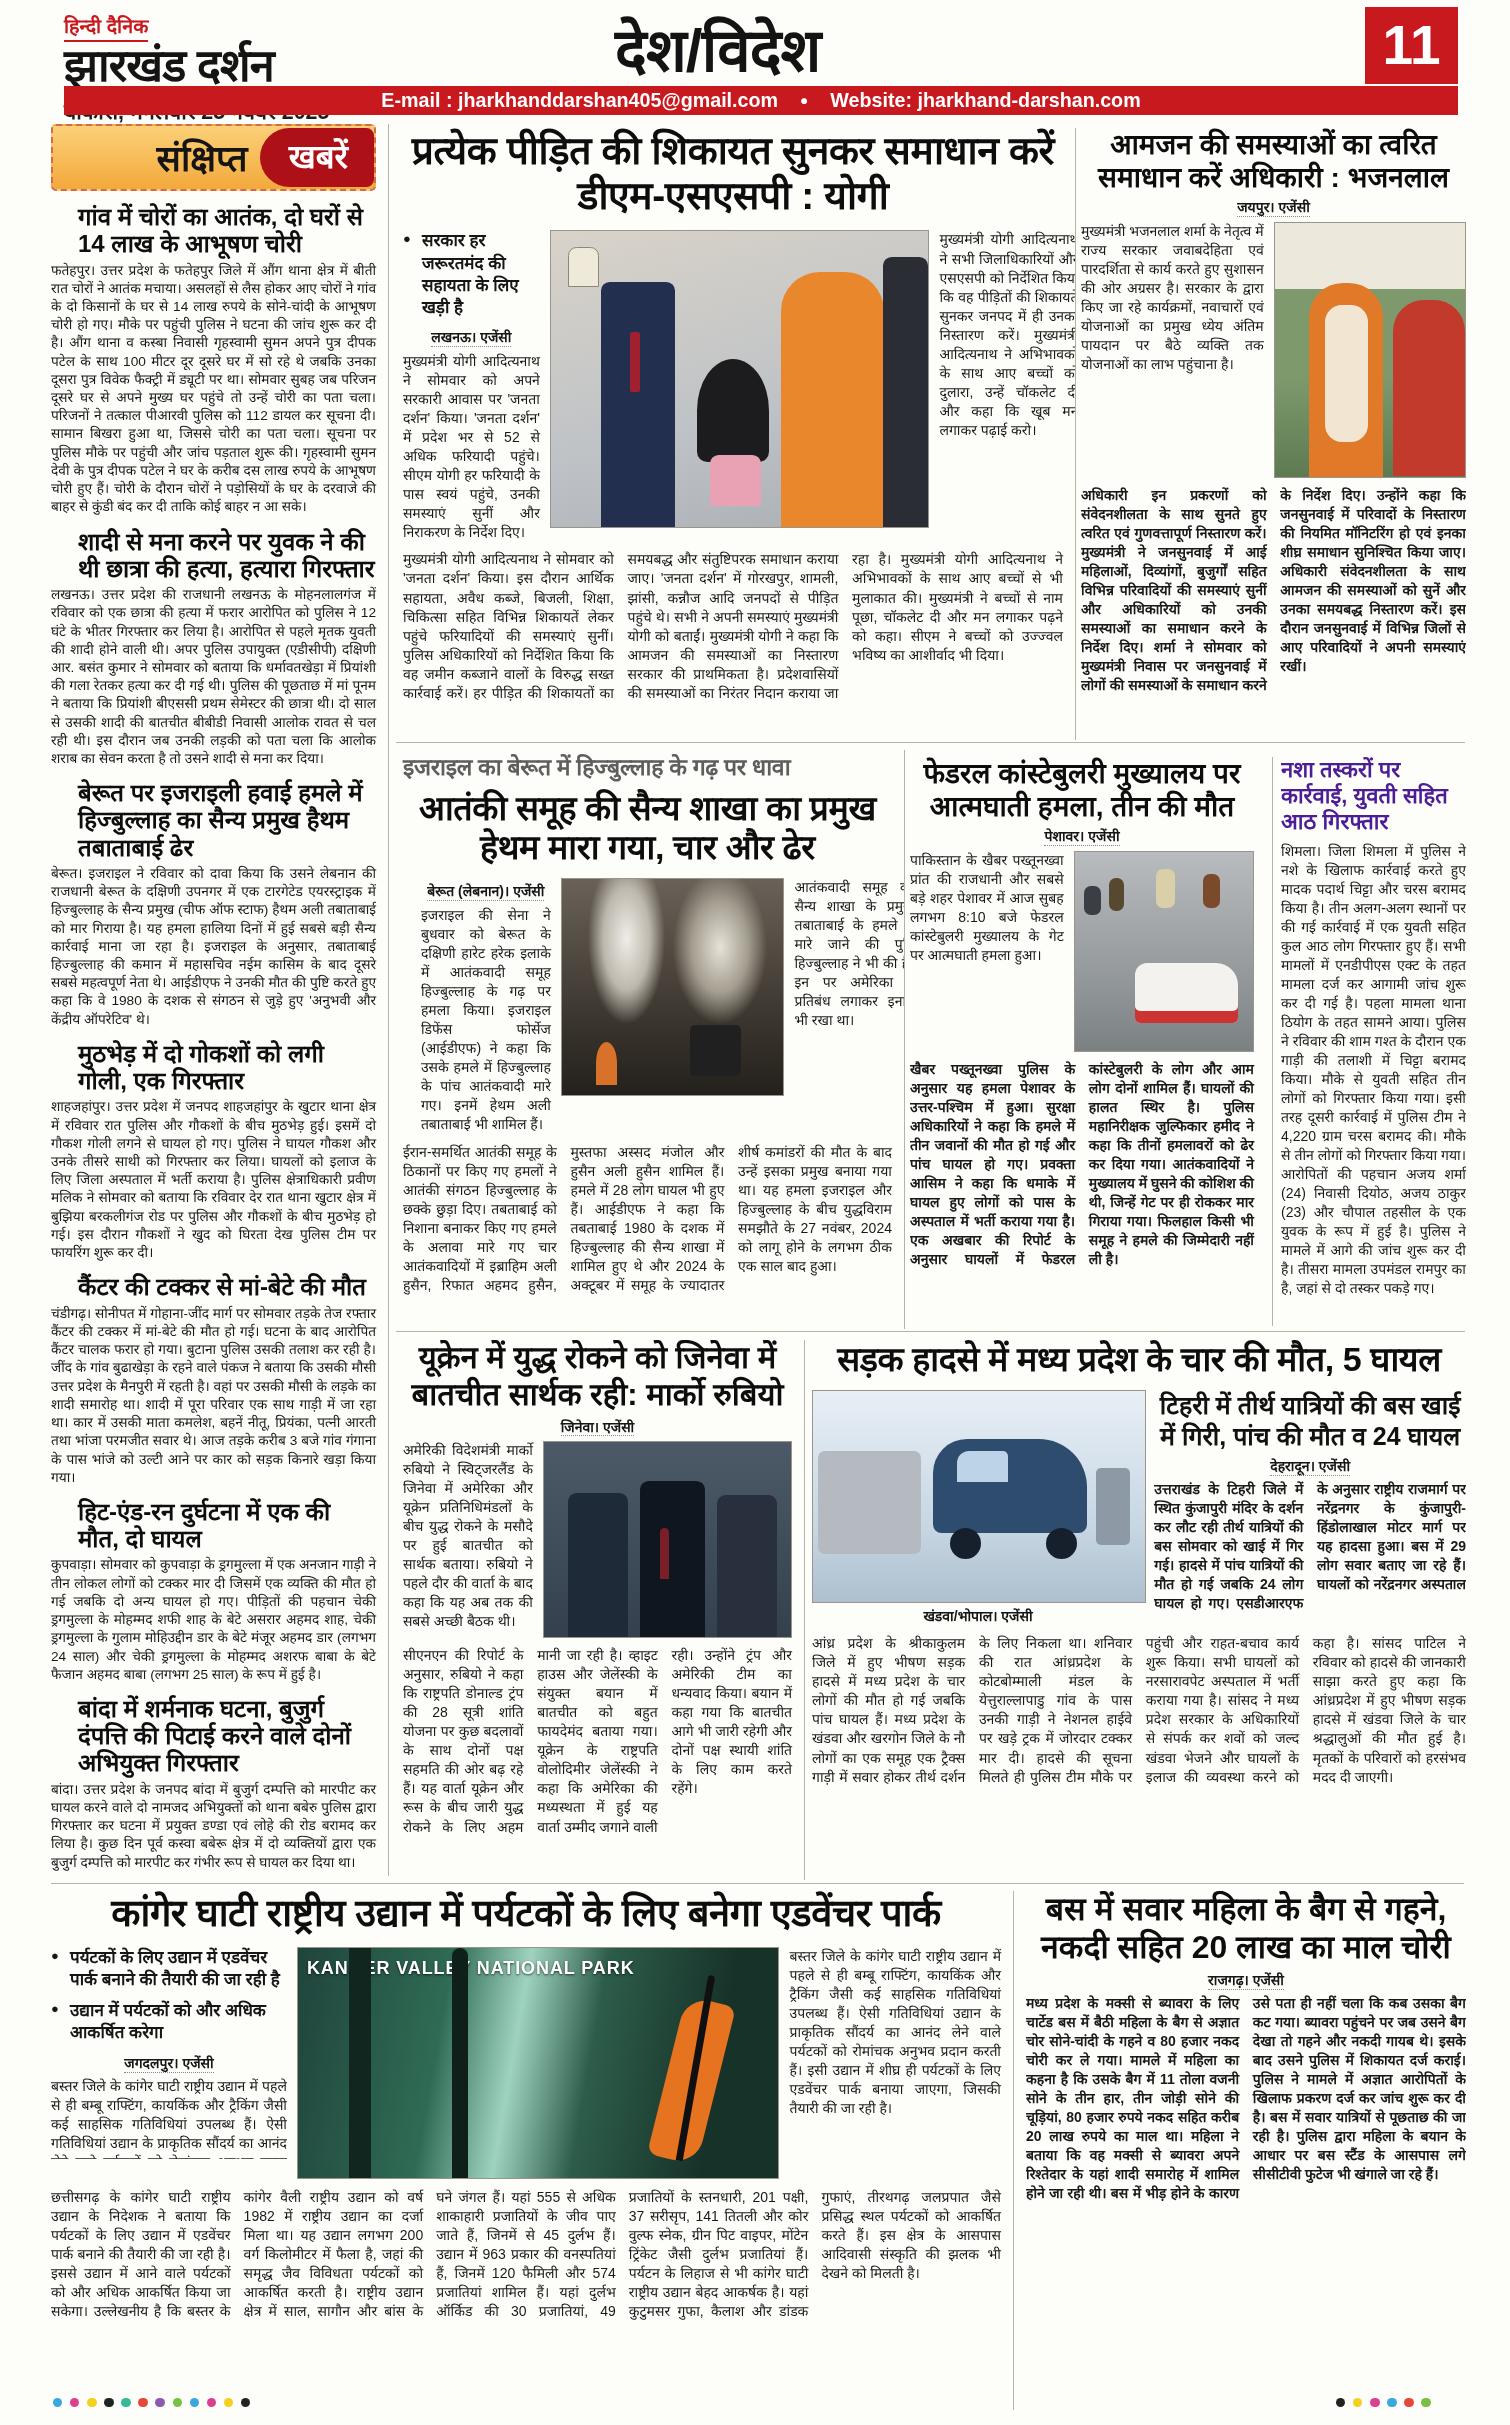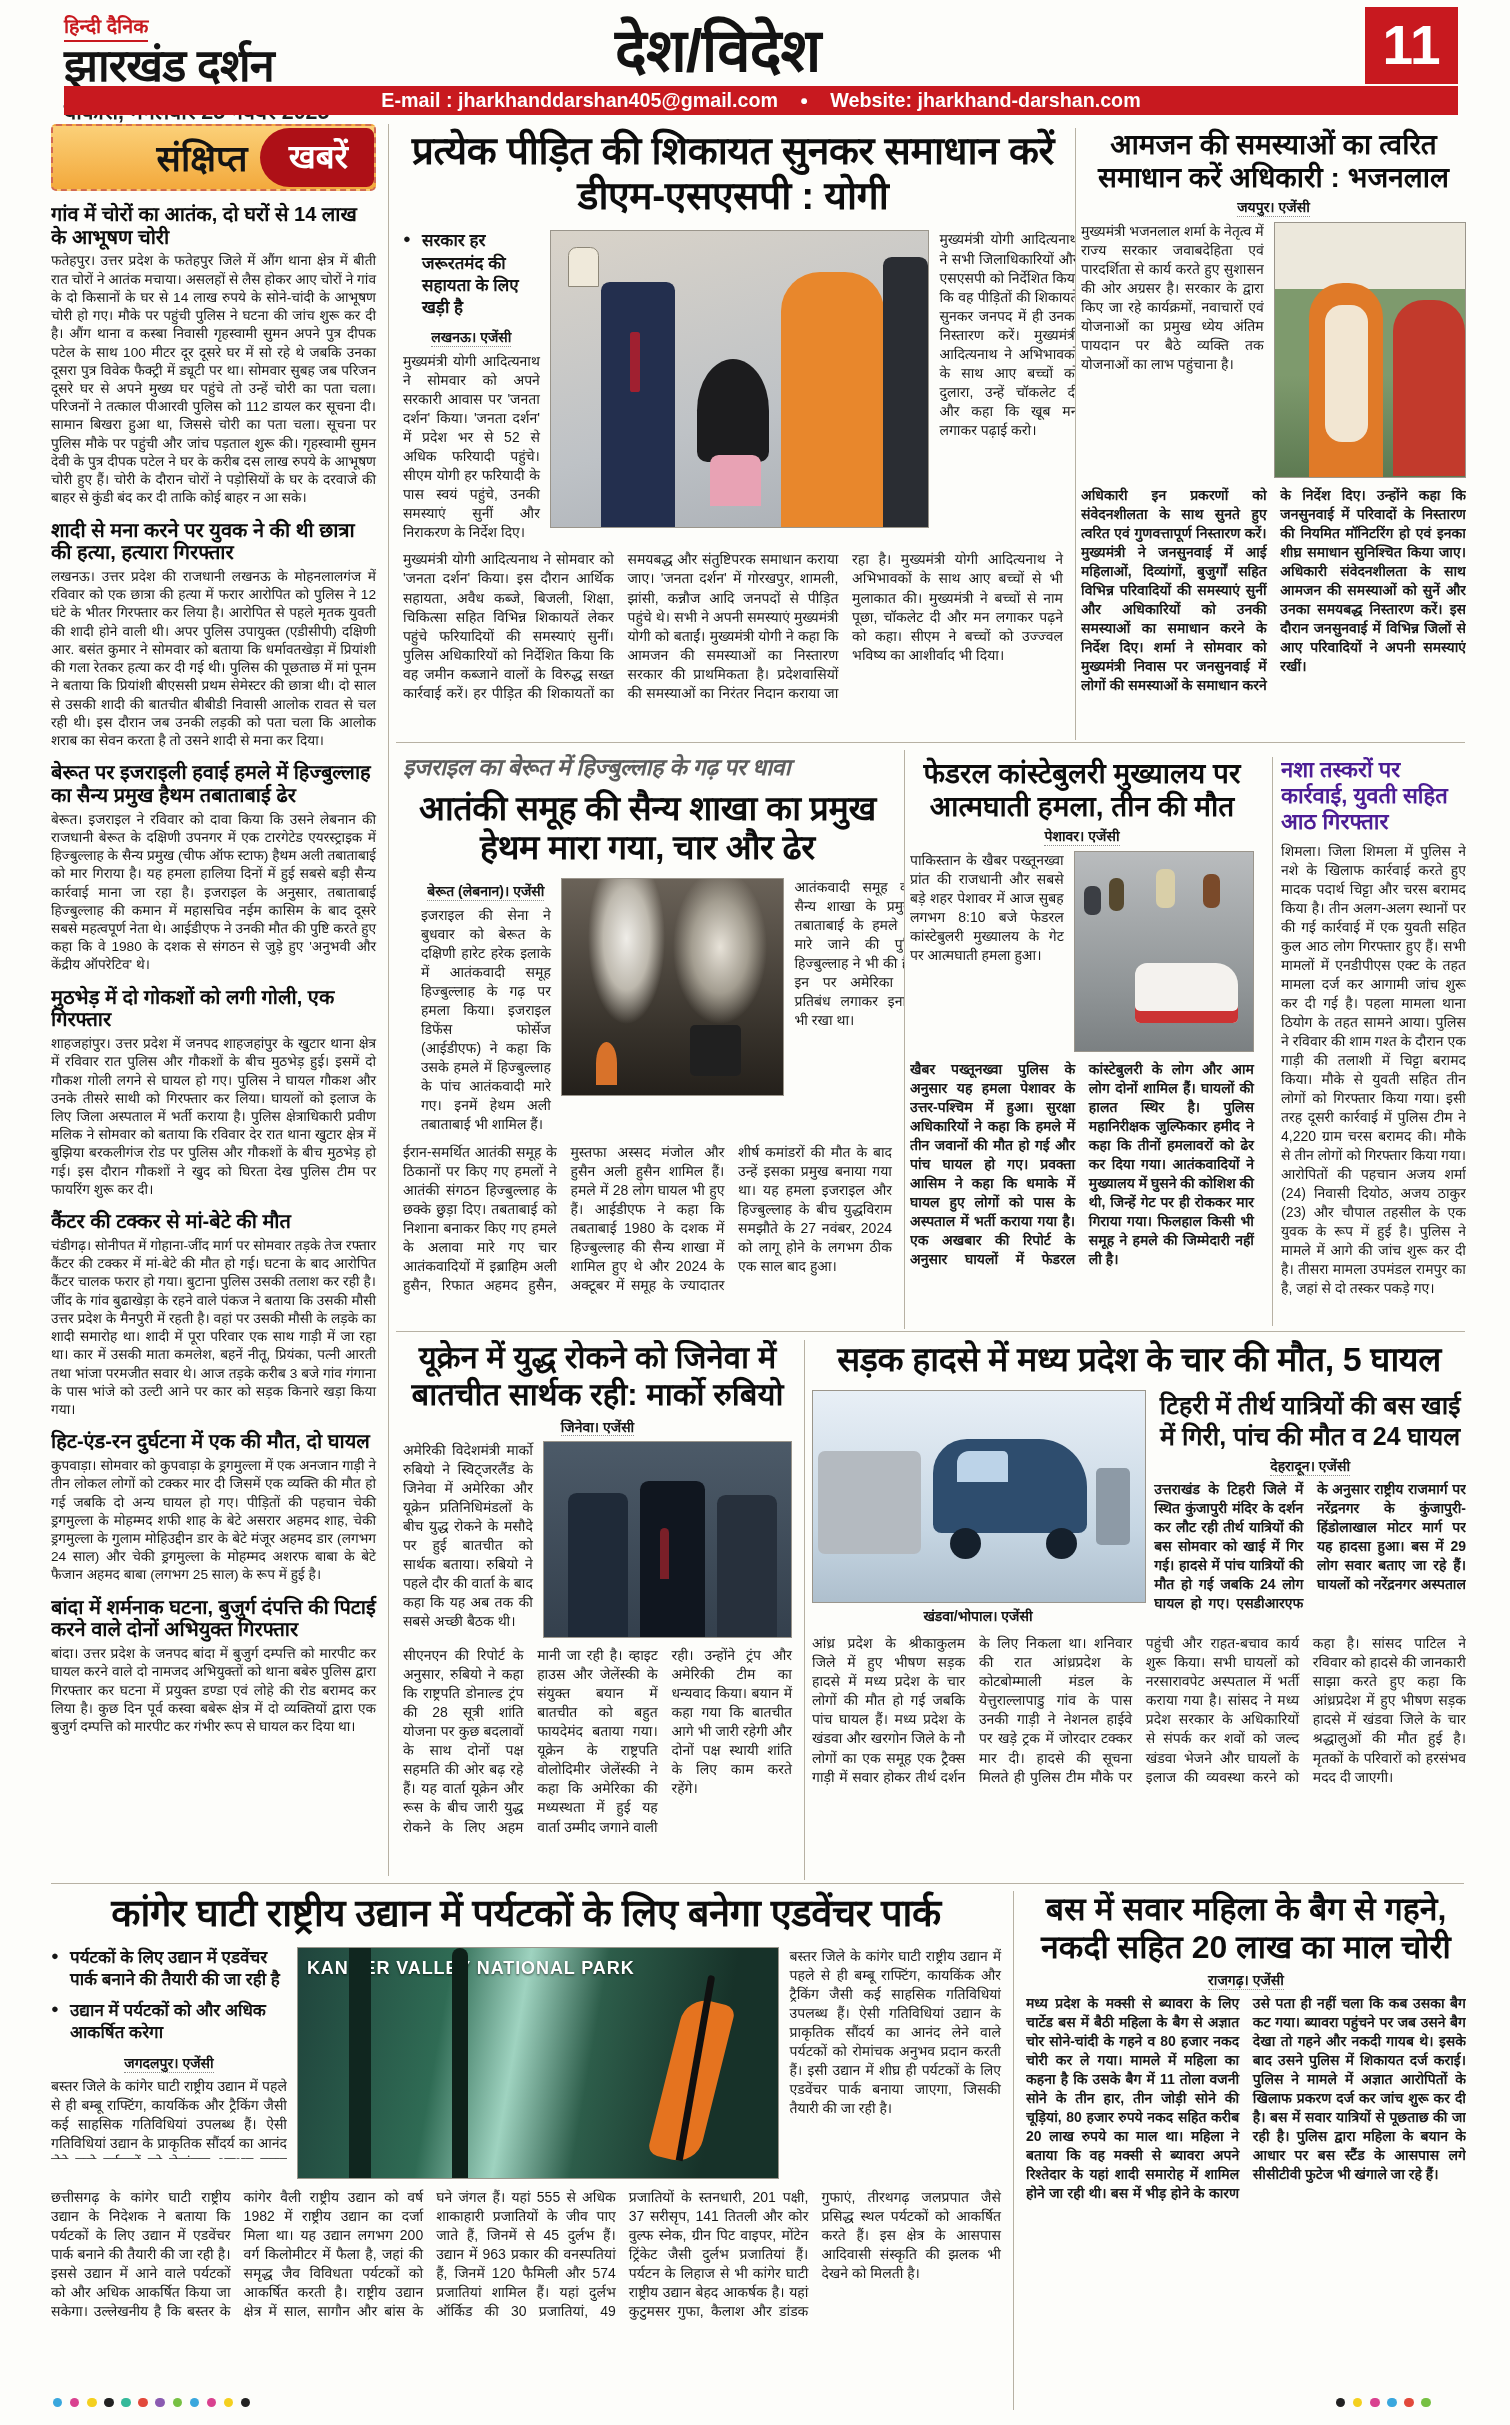--- a/index.html
+++ b/index.html
@@ -14,21 +14,21 @@
   .dateline{font-size:21.4px;font-weight:800;color:#1d1d1d;margin-top:6.9px;}
   .section-title{font-size:60px;font-weight:900;color:#131313;letter-spacing:-0.9px;}
   .pagenum{background:#c8191f;color:#fff;font-size:55px;font-weight:800;display:flex;align-items:center;justify-content:center;}
   .redstrip{background:#c8191f;color:#fff;font-size:19.7px;font-weight:700;display:flex;align-items:center;justify-content:center;gap:22px;}
   .redstrip .dot{font-size:13.7px;}
   
   .body-txt{font-size:14px;line-height:1.36;text-align:justify;color:#191919;}
   .small-txt{font-size:13.7px;line-height:1.33;}
   .byline{font-weight:bold;text-align:center;font-size:14px;margin:3.4px 0 5.1px;}
   .byline span{border-bottom:1.7px dotted #8a8a8a;padding-bottom:0.9px;}
-  .kicker{font-size:23px;font-weight:800;color:#5e5e5e;letter-spacing:-0.3px;font-style:italic;}
+  .kicker{font-size:23px;font-weight:800;color:#5e5e5e;letter-spacing:-0.3px;}
   .headline-xl{font-size:39px;line-height:1.16;font-weight:900;color:#0d0d0d;text-align:center;letter-spacing:-0.4px;}
   .headline-lg{font-size:34px;line-height:1.16;font-weight:900;color:#0d0d0d;text-align:center;letter-spacing:-0.4px;}
   .headline-md{font-size:28px;line-height:1.18;font-weight:900;color:#0d0d0d;text-align:center;}
   .headline-sm{font-size:22px;line-height:1.18;font-weight:900;color:#4c1d95;}
   .subhead{font-size:25px;line-height:1.25;font-weight:900;color:#111;text-align:center;}
   .row{display:flex;gap:10.3px;}
   .cols-2{column-count:2;column-gap:13.7px;font-weight:bold;}
   .cols-3{column-count:3;column-gap:13.7px;}
   .cols-4{column-count:4;column-gap:13.7px;}
   .cols-5{column-count:5;column-gap:13px;}
@@ -36,21 +36,21 @@
   .hr-line{position:absolute;height:0;border-top:1.3px solid #b7b1a3;}
   .bullet-item{font-size:17px;line-height:1.3;font-weight:800;margin-bottom:8.6px;position:relative;padding-left:19px;}
   .bullet-item::before{content:"●";position:absolute;left:0;top:0.9px;font-size:13px;}
   
   .brief-banner{height:63px;background:linear-gradient(#fbd078,#f3a93c);border:2.1px dashed #d26a52;border-radius:5.1px;
                 display:flex;align-items:center;justify-content:flex-end;padding:0 0 0 20.6px;position:relative;margin-bottom:12px;}
   .brief-banner .bl{font-size:36px;font-weight:900;color:#141414;margin-right:12px;}
   .brief-banner .pill{background:#ae1017;color:#fff;font-size:33px;font-weight:900;border-radius:34px 8.6px 8.6px 34px;
                       padding:5.1px 26px 8.6px 29px;}
   .brief-story{margin-bottom:11px;}
-  .brief-story .bh{font-size:20px;line-height:1.13;font-weight:900;color:#0e0e0e;margin-bottom:4.3px;}
+  .brief-story .bh{font-size:24px;line-height:1.13;font-weight:900;color:#0e0e0e;margin-bottom:4.3px;margin-left:27px;}
   
   .photo{position:relative;overflow:hidden;border:0.9px solid #9a958b;flex:none;}
   .photo .fig{position:absolute;border-radius:8.6px 8.6px 0 0;}
   .ph-yogi{background:linear-gradient(165deg,#d9d3c9,#bec2c6 60%,#a9aeb4);}
   .ph-bhajan{background:linear-gradient(#ece8dc 0 26%,#7e9a6d 26% 60%,#5d7a52);}
   .ph-beirut{background:linear-gradient(#6a6258,#37322b 70%,#24201b);}
   .ph-pesh{background:linear-gradient(#b9bcbe,#8f9496 70%,#7b8082);}
   .ph-ukr{background:linear-gradient(#4c5a68,#34404d);}
   .ph-car{background:linear-gradient(#e8eff6,#c6d6e3 65%,#aebfcd);}
   .ph-forest{background:linear-gradient(100deg,#20443c,#2f6b54 30%,#9fd3c0 45%,#2d5d4a 60%,#173229 85%);}

